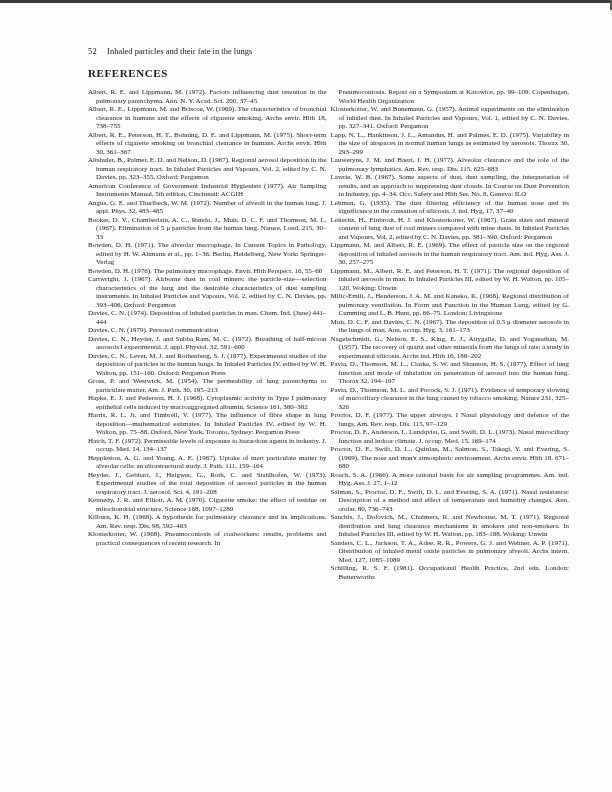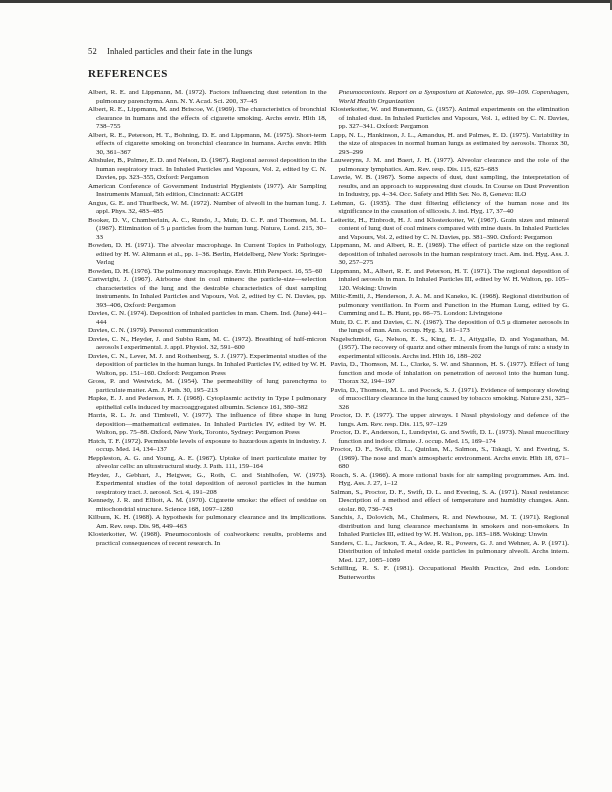--- a/index.html
+++ b/index.html
@@ -69,21 +69,20 @@
     font-size: 7px;
     line-height: 8.5px;
     text-align: justify;
     text-indent: -8px;
     padding-left: 8px;
     word-spacing: -0.2px;
   }
   .ref-entry.continuation {
     text-indent: 0;
     padding-left: 8px;
-    font-style: italic;
   }
 </style>
 </head>
 <body>
 
 <div class="page">
   <div class="scan-edge"></div>
   <div class="scan-edge-right"></div>
 
   <div class="running-header">
@@ -109,21 +108,21 @@
         <p class="ref-entry">Davies, C. N. (1979). Personal communication</p>
         <p class="ref-entry">Davies, C. N., Heyder, J. and Subba Ram, M. C. (1972). Breathing of half-micron aerosols I experimental. J. appl. Physiol. 32, 591–600</p>
         <p class="ref-entry">Davies, C. N., Lever, M. J. and Rothenberg, S. J. (1977). Experimental studies of the deposition of particles in the human lungs. In Inhaled Particles IV, edited by W. H. Walton, pp. 151–160. Oxford: Pergamon Press</p>
         <p class="ref-entry">Gross, P. and Westwick, M. (1954). The permeability of lung parenchyma to particulate matter. Am. J. Path. 30, 195–213</p>
         <p class="ref-entry">Hapke, E. J. and Pederson, H. J. (1968). Cytoplasmic activity in Type I pulmonary epithelial cells induced by macroaggregated albumin. Science 161, 380–382</p>
         <p class="ref-entry">Harris, R. L. Jr. and Timbrell, V. (1977). The influence of fibre shape in lung deposition—mathematical estimates. In Inhaled Particles IV, edited by W. H. Walton, pp. 75–88. Oxford, New York, Toronto, Sydney: Pergamon Press</p>
         <p class="ref-entry">Hatch, T. F. (1972). Permissable levels of exposure to hazardous agents in industry. J. occup. Med. 14, 134–137</p>
         <p class="ref-entry">Heppleston, A. G. and Young, A. E. (1967). Uptake of inert particulate matter by alveolar cells: an ultrastructural study. J. Path. 111, 159–164</p>
         <p class="ref-entry">Heyder, J., Gebhart, J., Heigwer, G., Roth, C. and Stahlhofen, W. (1973). Experimental studies of the total deposition of aerosol particles in the human respiratory tract. J. aerosol. Sci. 4, 191–208</p>
         <p class="ref-entry">Kennedy, J. R. and Elliott, A. M. (1970). Cigarette smoke: the effect of residue on mitochondrial structure. Science 168, 1097–1280</p>
-        <p class="ref-entry">Kilburn, K. H. (1968). A hypothesis for pulmonary clearance and its implications. Am. Rev. resp. Dis. 98, 449–463</p>
+        <p class="ref-entry">Kilburn, K. H. (1968). A hypothesis for pulmonary clearance and its implications. Am. Rev. resp. Dis. 98, 592–463</p>
         <p class="ref-entry">Klosterkotter, W. (1968). Pneumoconiosis of coalworkers: results, problems and practical consequences of recent research. In</p>
       </div>
 
     <div class="col">
       <p class="ref-entry continuation">Pneumoconiosis. Report on a Symposium at Katowice, pp. 99–109. Copenhagen, World Health Organization</p>
       <div>
           <p class="ref-entry">Klosterkotter, W. and Bunemann, G. (1957). Animal experiments on the elimination of inhaled dust. In Inhaled Particles and Vapours, Vol. 1, edited by C. N. Davies, pp. 327–341. Oxford: Pergamon</p>
           <p class="ref-entry">Lapp, N. L., Hankinson, J. L., Amandus, H. and Palmes, E. D. (1975). Variability in the size of airspaces in normal human lungs as estimated by aerosols. Thorax 30, 293–299</p>
           <p class="ref-entry">Lauweryns, J. M. and Baert, J. H. (1977). Alveolar clearance and the role of the pulmonary lymphatics. Am. Rev. resp. Dis. 115, 625–683</p>
           <p class="ref-entry">Lawrie, W. B. (1967). Some aspects of dust, dust sampling, the interpretation of results, and an approach to suppressing dust clouds. In Course on Dust Prevention in Industry, pp. 4–34. Occ. Safety and Hlth Ser. No. 8, Geneva: ILO</p>

